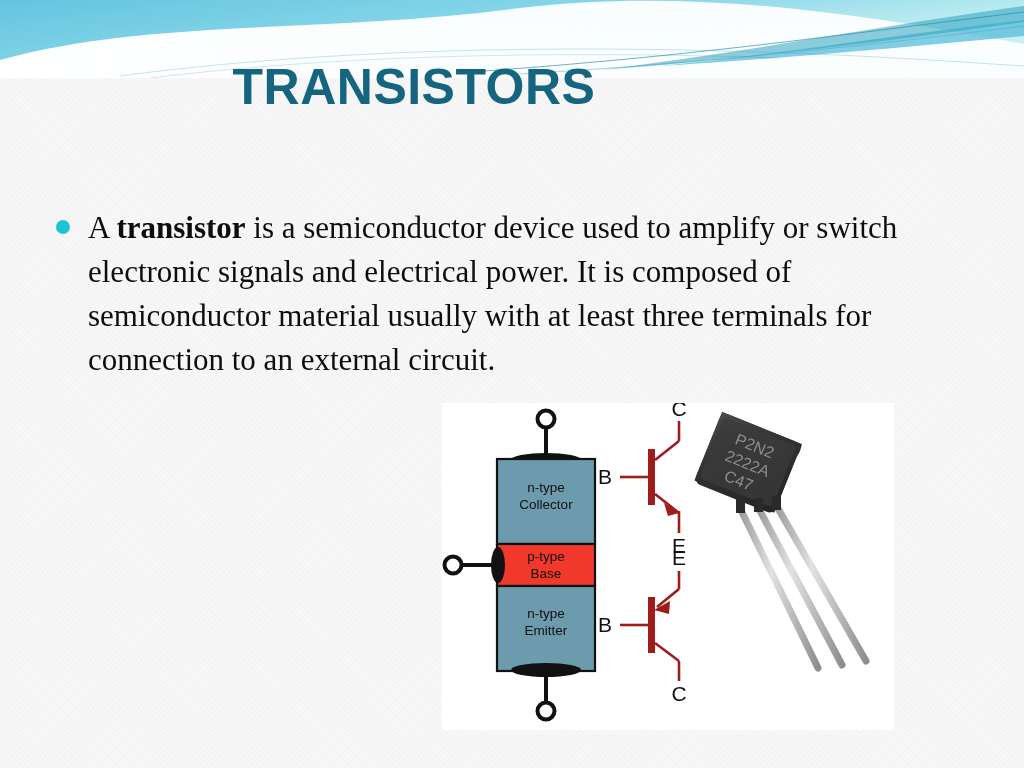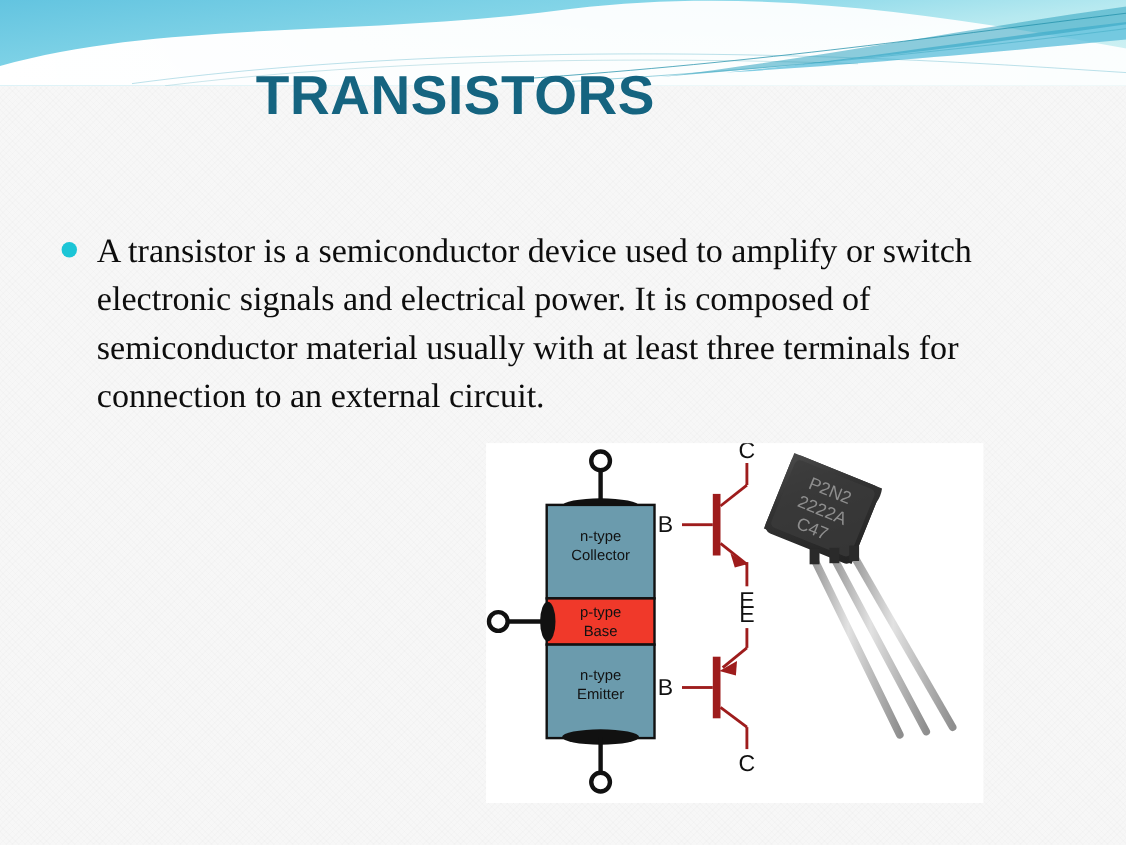--- a/index.html
+++ b/index.html
@@ -64,21 +64,21 @@
     margin-top:14px;
     margin-right:18px;
   }
   .bullet-text {
     font-family:"Liberation Serif", serif;
     font-size:31px;
     line-height:44px;
     color:#0d0d0d;
     max-width:860px;
   }
-  .bullet-text b { font-weight:normal;margin-top:12px; }
+  .bullet-text b { font-weight:bold;margin-top:12px; }
 
   
   .figure {
     position:absolute;
     left:442px; top:403px;
     width:452px; height:327px;
     background:#ffffff;
   }
   .figure svg { display:block; }
 

